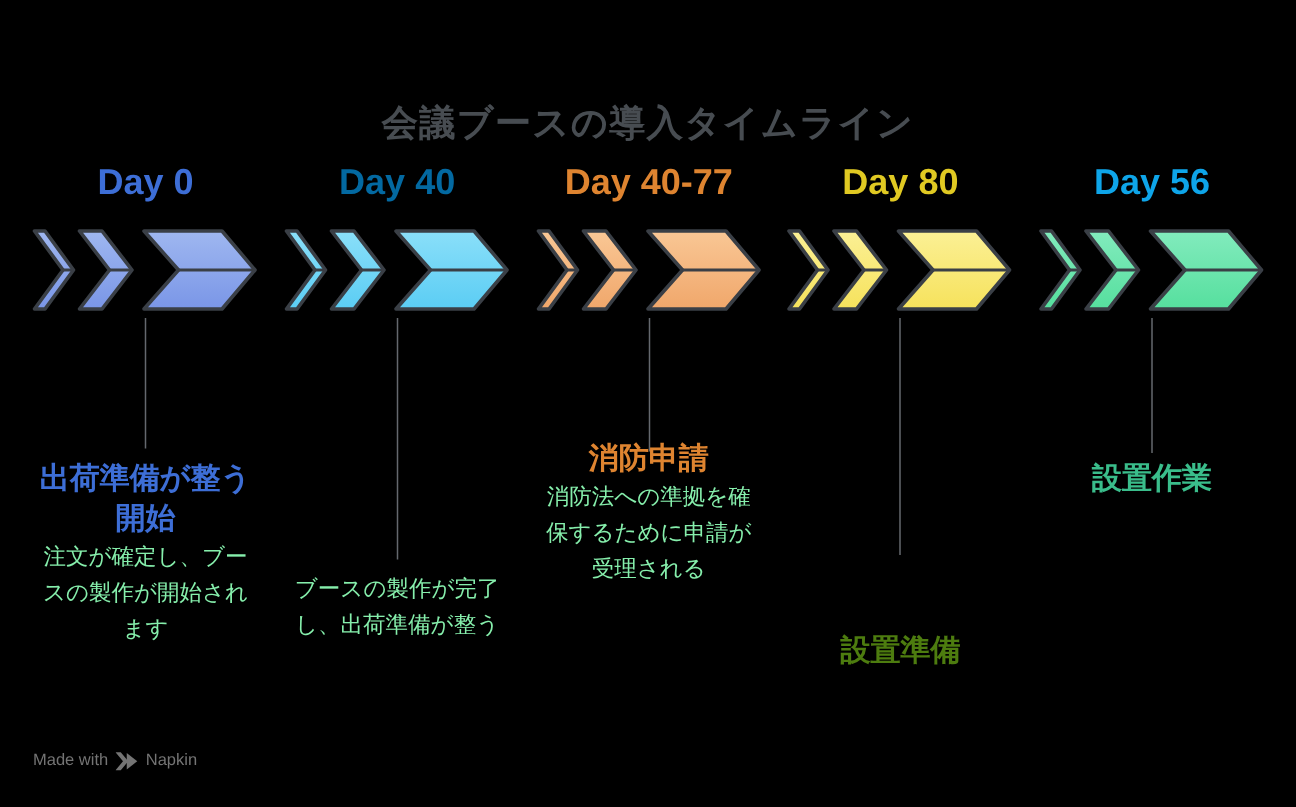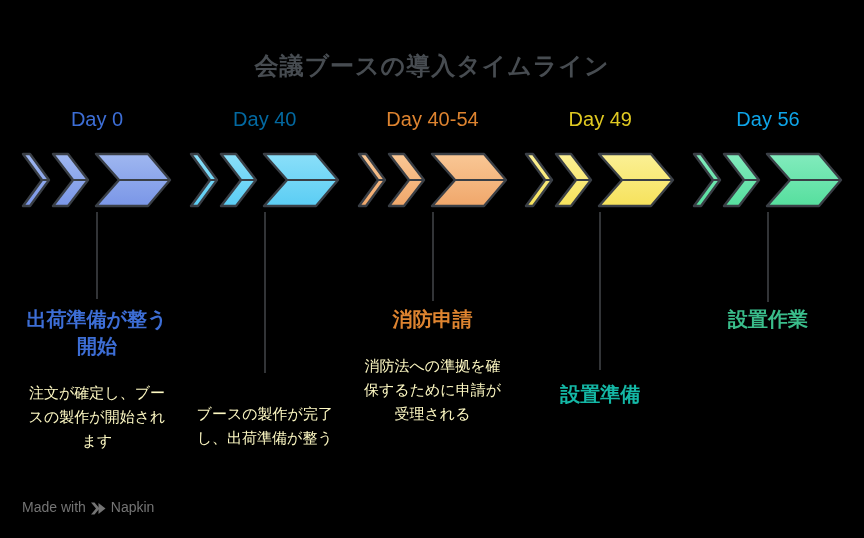--- a/index.html
+++ b/index.html
@@ -1,48 +1,48 @@
 <!DOCTYPE html>
 <html><head>
 <meta charset="utf-8">
 <style>
   html,body { margin:0; padding:0; background:#000; }
   .canvas {
     position:relative; width:864px; height:538px; background:#000000;
     overflow:hidden; font-family:"Liberation Sans","DejaVu Sans",sans-serif;
   }
   .title {
-    position:absolute; top:50px; left:0; width:100%; text-align:center;
+    position:absolute; top:66px; left:0; width:100%; text-align:center;
     font-size:24px; font-weight:bold; color:#474C51; letter-spacing:1px;
   }
   .stage { position:absolute; top:0; left:0; }
   .day {
     position:absolute; top:108px; left:0; transform:translateX(-50%);
-    font-size:20px; font-weight:normal; white-space:nowrap;
+    font-size:24px; font-weight:bold; white-space:nowrap;
   }
   svg.chevrons { position:absolute; top:152px; left:0; transform:translateX(-50%); }
   .connector {
     position:absolute; top:212px; left:0; width:1px;
     background:#64686E; transform:translateX(-50%);
   }
   .textblock {
     position:absolute; left:0; width:172px; transform:translateX(-50%);
     text-align:center;
   }
   .heading {
     font-size:20px; font-weight:bold; line-height:27px; white-space:pre-line;
   }
   .body {
-    margin-top:21px; font-size:15px; font-weight:500; line-height:24px;
-    color:#fef9c3; white-space:pre-line;
+    margin-top:0; font-size:15px; font-weight:500; line-height:24px;
+    color:#86efac; white-space:pre-line;
   }
   .footer {
     position:absolute; left:22px; top:501px; height:14px;
-    display:flex; align-items:flex-end; gap:5px;
-    color:#747474; font-size:14px;
+    display:flex; align-items:flex-start; gap:5px;
+    color:#747474; font-size:11px;
   }
   .footer svg { display:block; }
 </style>
 </head>
 <body>
 
 <div class="canvas">
   <div class="title">会議ブースの導入タイムライン</div>
 
   <div id="stages">
@@ -91,66 +91,66 @@
         <line x1="96" y1="26" x2="147" y2="26" stroke-width="2"></line>
       </g>
     </svg>
     <div class="connector" style="height: 161px;"></div>
     <div class="textblock" style="top: 381px;">
       <div class="body">ブースの製作が完了
 し、出荷準備が整う</div>
     </div>
   </div>
       <div class="stage" style="left: 432.5px;">
-    <div class="day" style="color: rgb(222, 132, 48);">Day 40-54</div>
+    <div class="day" style="color: rgb(222, 132, 48);">Day 40-77</div>
     <svg class="chevrons" width="152" height="56" viewBox="-2 -2 152 56">
       <defs>
         <linearGradient class="grad" x1="0" y1="0" x2="0" y2="1" id="chev-grad-2">
           <stop offset="0" stop-color="#F9C795"></stop>
           <stop offset="1" stop-color="#F0A76B"></stop>
         </linearGradient>
       </defs>
       <g stroke="#3A3F46" stroke-width="2.4" stroke-linejoin="round">
         <polygon class="poly" points="0,0 7,0 26,26 7,52 0,52 19,26" fill="url(#chev-grad-2)"></polygon>
         <polygon class="poly" points="30,0 45,0 65,26 45,52 30,52 50,26" fill="url(#chev-grad-2)"></polygon>
         <polygon class="poly" points="73,0 125,0 147,26 125,52 73,52 96,26" fill="url(#chev-grad-2)"></polygon>
         <line x1="19" y1="26" x2="26" y2="26" stroke-width="2"></line>
         <line x1="50" y1="26" x2="65" y2="26" stroke-width="2"></line>
         <line x1="96" y1="26" x2="147" y2="26" stroke-width="2"></line>
       </g>
     </svg>
     <div class="connector" style="height: 89px;"></div>
-    <div class="textblock" style="top: 306px;">
+    <div class="textblock" style="top: 293px;">
       <div class="heading" style="color: rgb(222, 132, 48);">消防申請</div>
       <div class="body">消防法への準拠を確
 保するために申請が
 受理される</div>
     </div>
   </div>
       <div class="stage" style="left: 600.25px;">
-    <div class="day" style="color: rgb(224, 201, 34);">Day 49</div>
+    <div class="day" style="color: rgb(224, 201, 34);">Day 80</div>
     <svg class="chevrons" width="152" height="56" viewBox="-2 -2 152 56">
       <defs>
         <linearGradient class="grad" x1="0" y1="0" x2="0" y2="1" id="chev-grad-3">
           <stop offset="0" stop-color="#FBF095"></stop>
           <stop offset="1" stop-color="#F6E25C"></stop>
         </linearGradient>
       </defs>
       <g stroke="#3A3F46" stroke-width="2.4" stroke-linejoin="round">
         <polygon class="poly" points="0,0 7,0 26,26 7,52 0,52 19,26" fill="url(#chev-grad-3)"></polygon>
         <polygon class="poly" points="30,0 45,0 65,26 45,52 30,52 50,26" fill="url(#chev-grad-3)"></polygon>
         <polygon class="poly" points="73,0 125,0 147,26 125,52 73,52 96,26" fill="url(#chev-grad-3)"></polygon>
         <line x1="19" y1="26" x2="26" y2="26" stroke-width="2"></line>
         <line x1="50" y1="26" x2="65" y2="26" stroke-width="2"></line>
         <line x1="96" y1="26" x2="147" y2="26" stroke-width="2"></line>
       </g>
     </svg>
     <div class="connector" style="height: 158px;"></div>
     <div class="textblock" style="top: 381px;">
-      <div class="heading" style="color: #14b8a6;">設置準備</div>
+      <div class="heading" style="color: #4d7c0f; margin-top: 40px;">設置準備</div>
     </div>
   </div>
       <div class="stage" style="left: 768px;">
     <div class="day" style="color: #0ea5e9;">Day 56</div>
     <svg class="chevrons" width="152" height="56" viewBox="-2 -2 152 56">
       <defs>
         <linearGradient class="grad" x1="0" y1="0" x2="0" y2="1" id="chev-grad-4">
           <stop offset="0" stop-color="#82EBBD"></stop>
           <stop offset="1" stop-color="#56DF9E"></stop>
         </linearGradient>

